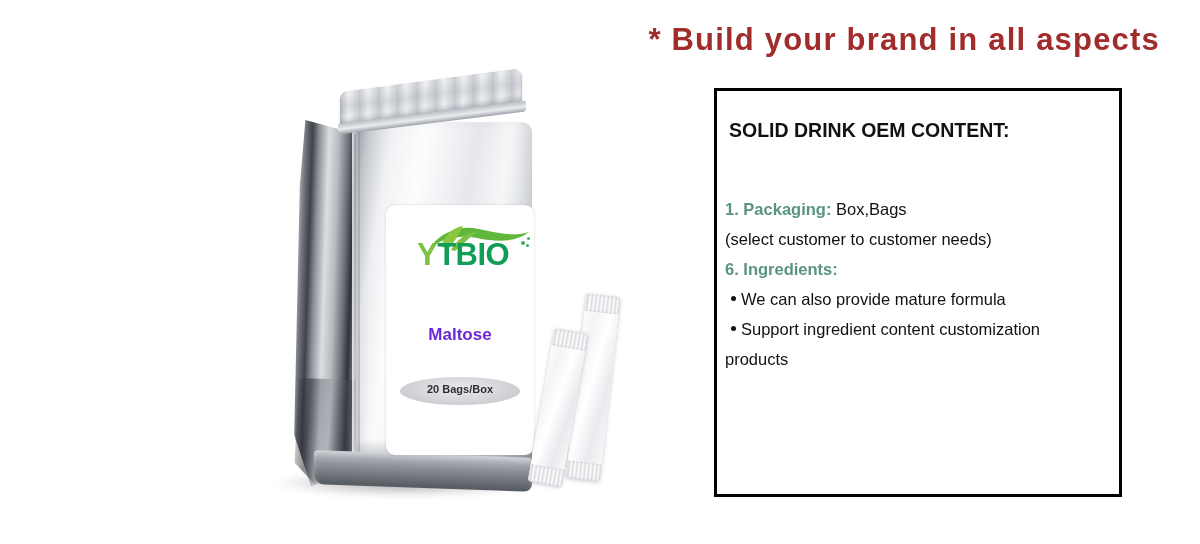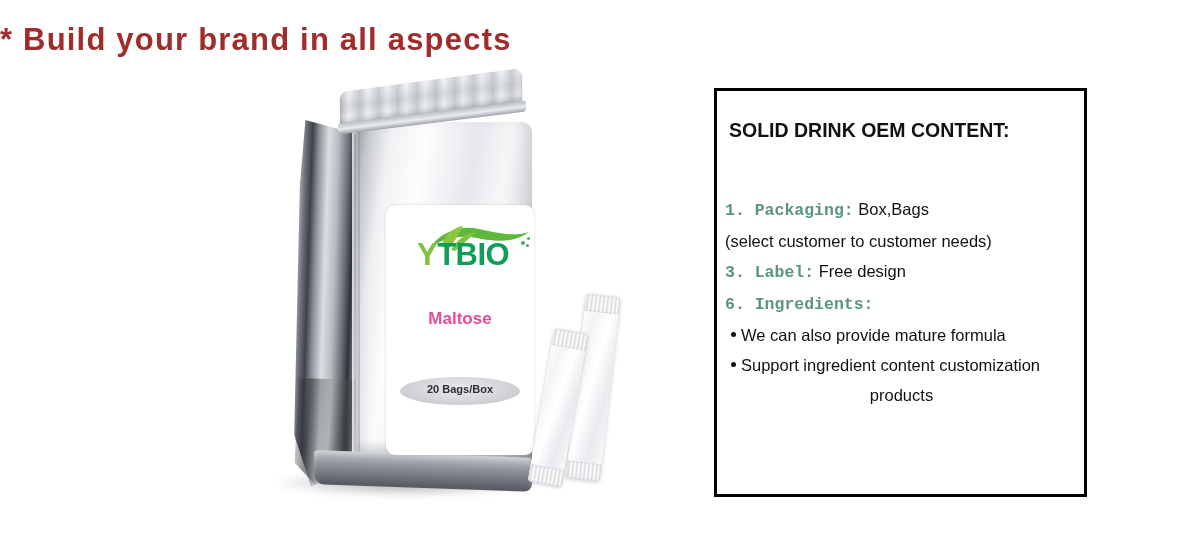--- a/index.html
+++ b/index.html
@@ -17,21 +17,21 @@
     background: #ffffff;
     overflow: hidden;
   }
 
   
   #headline {
     position: absolute;
     left: 0;
     top: 22px;
     width: 1160px;
-    text-align: left;
+    text-align: right;
     font-size: 31px;
     font-weight: bold;
     letter-spacing: 1.2px;
     color: #a02c2c;
     white-space: nowrap;
   }
 
   
   #pouch {
     position: absolute;
@@ -183,25 +183,25 @@
     background: #3fae5a;
     border-radius: 50%;
   }
   .logo-tm i:nth-child(1){ left:0; top:4px; width:4px; height:4px; }
   .logo-tm i:nth-child(2){ left:6px; top:0px; width:3px; height:3px; }
   .logo-tm i:nth-child(3){ left:5px; top:7px; width:3px; height:3px; }
   .sprout { position: absolute; left: 18px; top: 0px; }
   .prod-name {
     position: absolute;
     left: 0; right: 0;
-    top: 104px;
+    top: 120px;
     text-align: center;
     font-size: 17px;
     font-weight: bold;
-    color: #ec4899;
+    color: #6d28d9;
   }
   .badge {
     position: absolute;
     left: 14px;
     top: 172px;
     width: 120px;
     height: 28px;
     border-radius: 50%;
     background: radial-gradient(ellipse at 50% 40%, #e9eaec 0%, #d3d5d9 55%, #bdc0c5 100%);
   }
@@ -238,21 +238,21 @@
   #stick-front {
     left: 541px; top: 330px; width: 34px; height: 155px;
     transform: rotate(10deg);
   }
 
   
   #info-box {
     position: absolute;
     left: 714px;
     top: 88px;
-    width: 373px;
+    width: 408px;
     height: 409px;
     border: 3px solid #000000;
     background: #ffffff;
     box-sizing: border-box;
   }
   #info-title {
     position: absolute;
     left: 12px;
     top: 28px;
     font-size: 19.5px;
@@ -268,35 +268,34 @@
   }
   .info-line {
     font-size: 16.5px;
     line-height: 30px;
     color: #111111;
     white-space: nowrap;
   }
   .info-line .lbl {
     color: #5a9481;
     font-weight: bold;
-    font-family: Liberation Mono, monospace;
   }
   .info-line.plain { color: #111111; }
   .info-line.bullet { padding-left: 6px; }
   .info-line.bullet .dot {
     display: inline-block;
     width: 5px; height: 5px;
     border-radius: 50%;
     background: #111111;
     vertical-align: middle;
     margin-right: 5px;
     position: relative;
     top: -2px;
   }
-  .info-line.cont { padding-left: 0px; text-align: center; }
+  .info-line.cont { padding-left: 0px; }
 </style>
 </head>
 <body>
 
 <div id="stage">
 
   <div id="headline">* Build your brand in all aspects</div>
 
   <div id="pouch">
     <div class="pouch-shadow"></div>
@@ -345,24 +344,20 @@
       <div class="info-line">
         <span class="lbl">1. Packaging:</span>
         <span>Box,Bags</span>
       </div>
 
       <div class="info-line plain">
         <span>(select customer to customer needs)</span>
       </div>
 
 
-      <div class="info-line">
-        <span class="lbl">3. Label:</span>
-        <span>Free design</span>
-      </div>
 
       <div class="info-line">
         <span class="lbl">6. Ingredients:</span>
       </div>
 
       <div class="info-line bullet">
         <span class="dot"></span><span>We can also provide mature formula</span>
       </div>
 
       <div class="info-line bullet">

